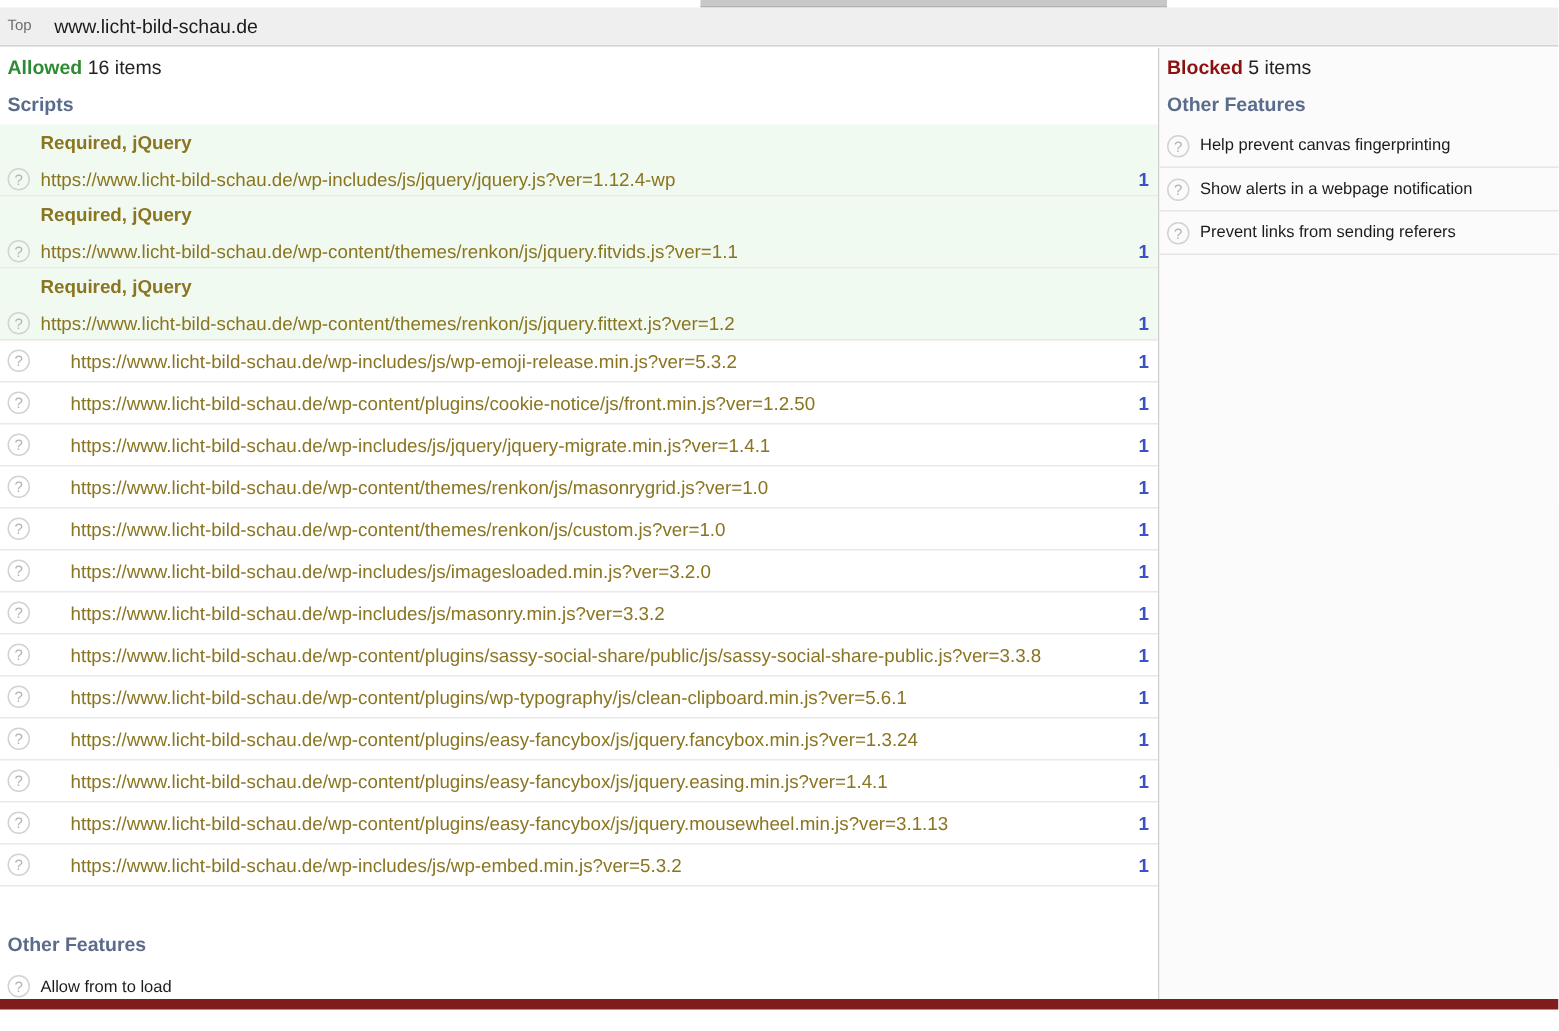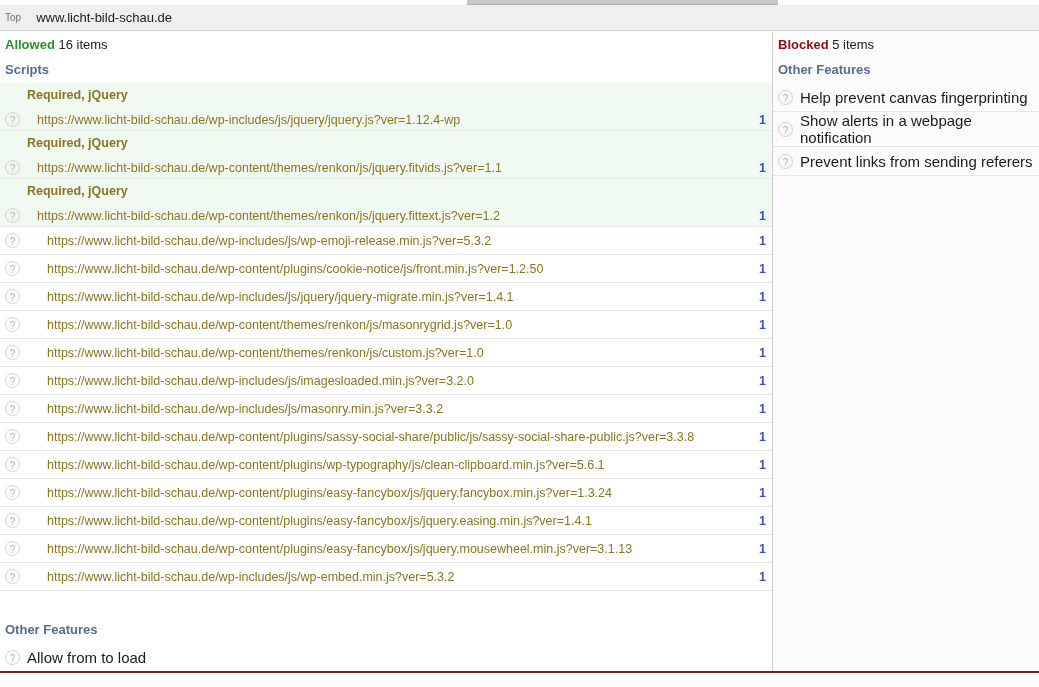--- a/index.html
+++ b/index.html
@@ -63,21 +63,21 @@
   }
 
   
   .panels {
     position: absolute;
     left: 0;
     top: 32px;
     width: 1039px;
     height: 641px;
     display: flex;
-    border-bottom: 2px solid #7f1d1d;
+    border-bottom: 7px solid #7f1d1d;
     box-sizing: border-box;
   }
 
   .left-panel {
     width: 773px;
     box-sizing: border-box;
     border-right: 1px solid #cfcfcf;
     background: #ffffff;
     position: relative;
   }
@@ -120,21 +120,20 @@
     box-sizing: border-box;
     position: relative;
   }
   .row.allowed-hl {
     background: #f1faf1;
   }
   .row.tall {
     min-height: 48px;
     align-items: flex-end;
     padding-bottom: 3px;
-    gap: 10px;
   }
 
   .help-icon {
     width: 15px;
     height: 15px;
     min-width: 15px;
     border-radius: 50%;
     border: 1px solid #d2d2d2;
     color: #b2b2b2;
     font-size: 10px;
@@ -191,21 +190,21 @@
   
   .feature-row {
     display: flex;
     align-items: center;
     border-bottom: 1px solid #e9e9e9;
     min-height: 29px;
     box-sizing: border-box;
   }
   .feature-label {
     color: #1b1b1b;
-    font-size: 15px;
+    font-size: 11px;
   }
 
   .right-panel .feature-row {
     border-bottom: 1px solid #e6e6e6;
   }
 
   .left-other {
     margin-top: 26px;
   }
   .left-other .feature-row {

